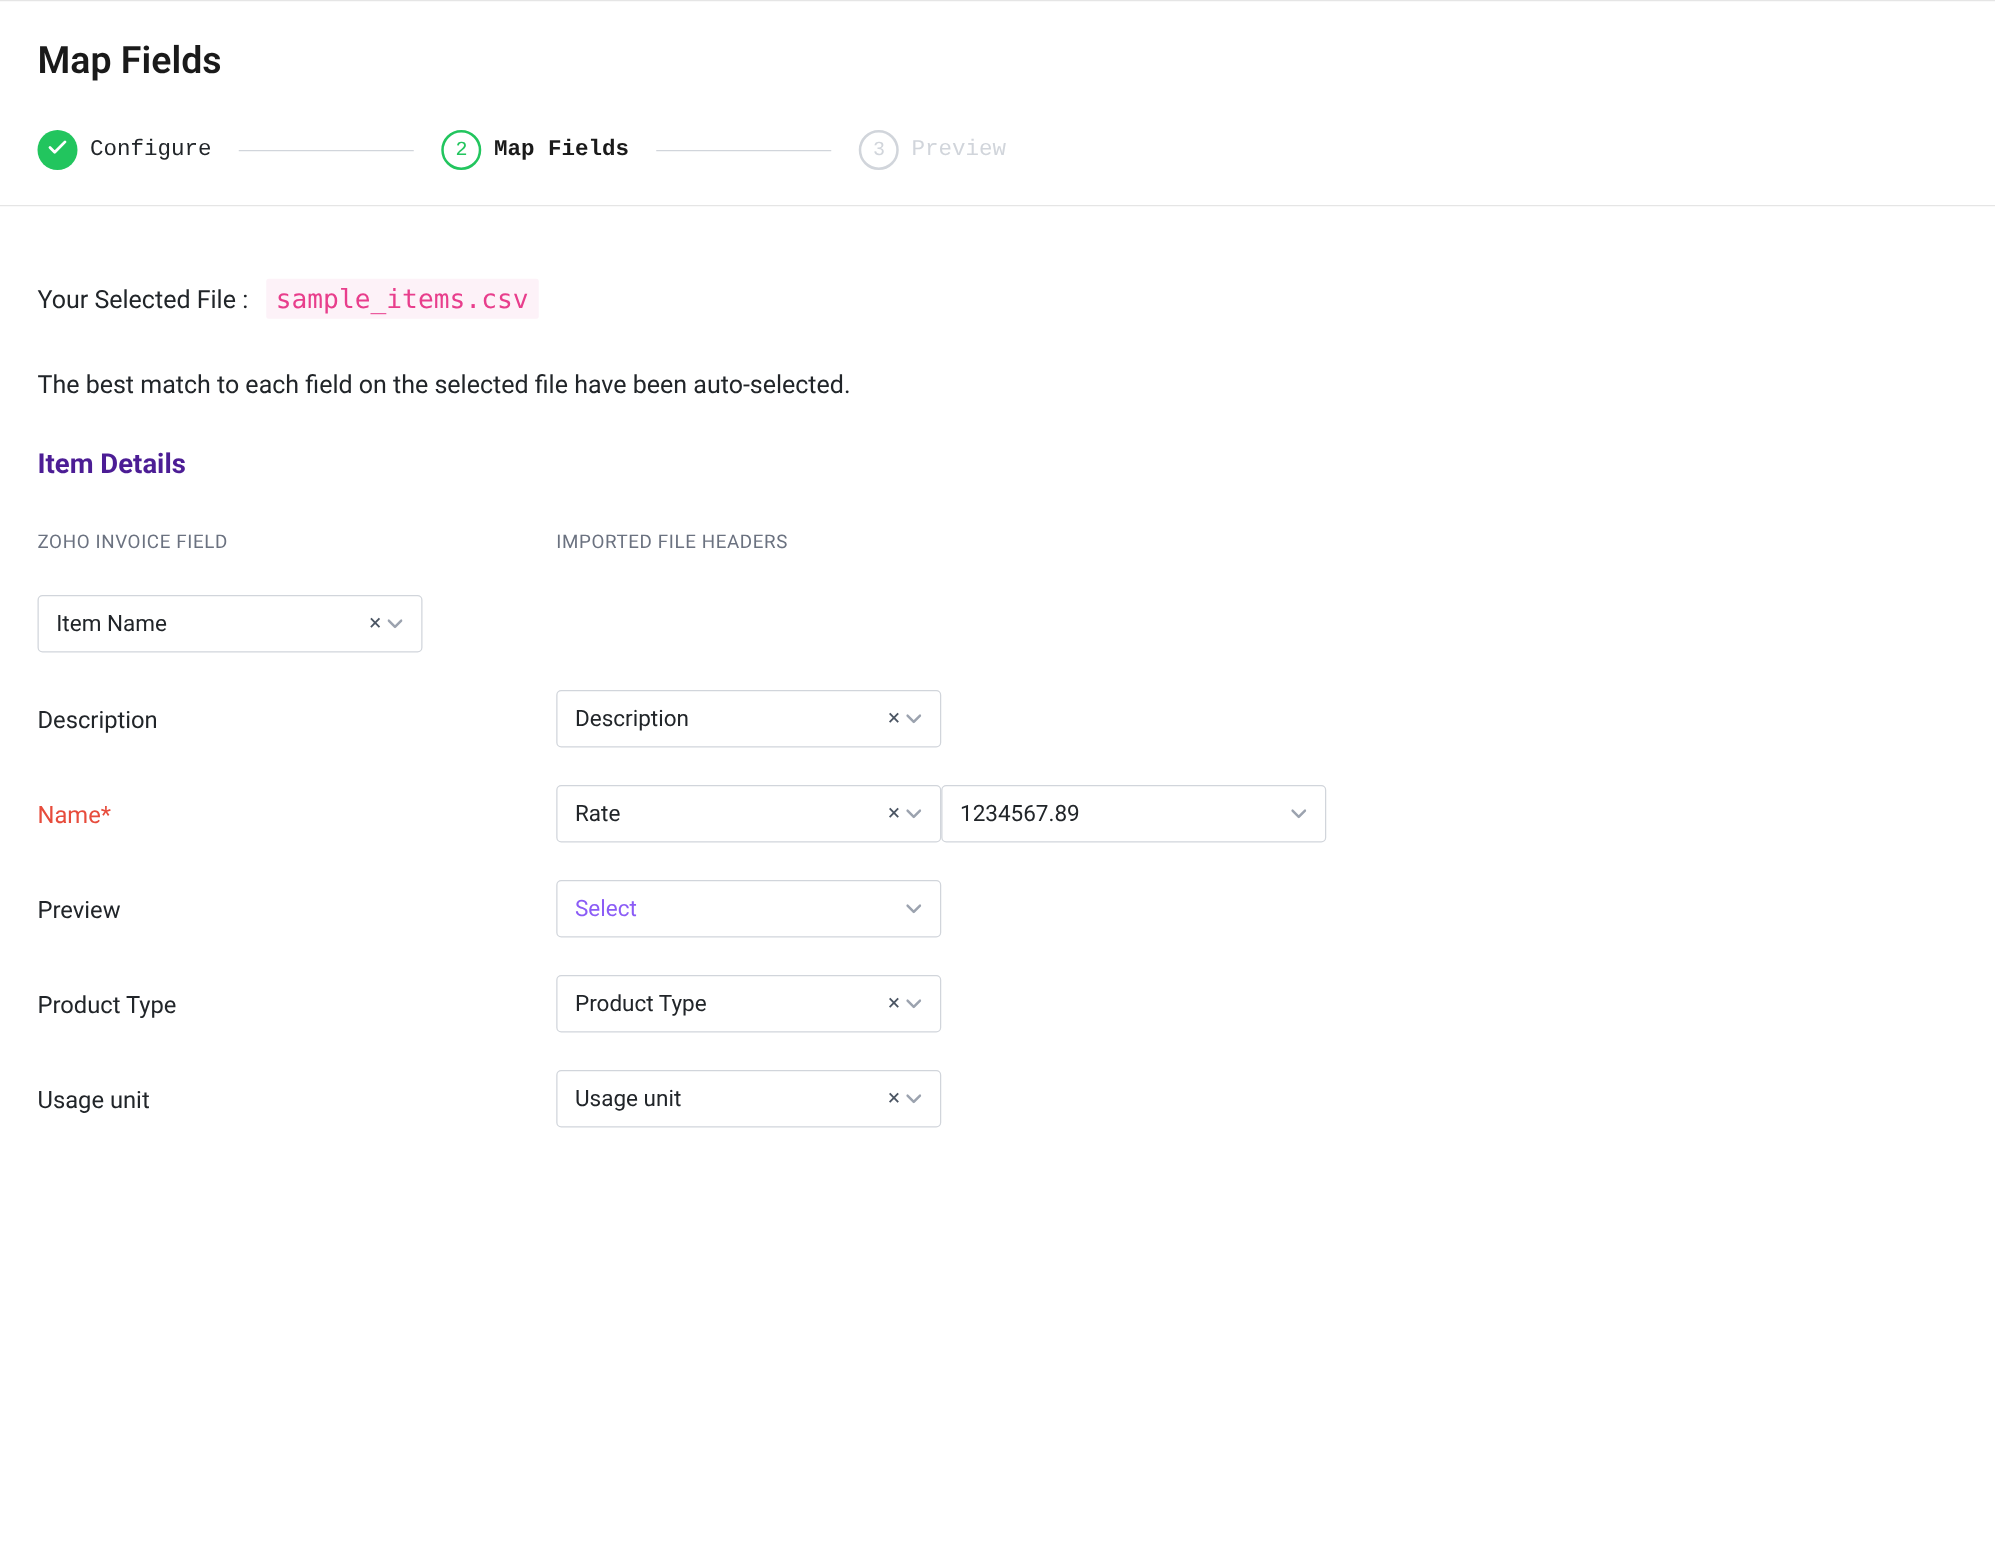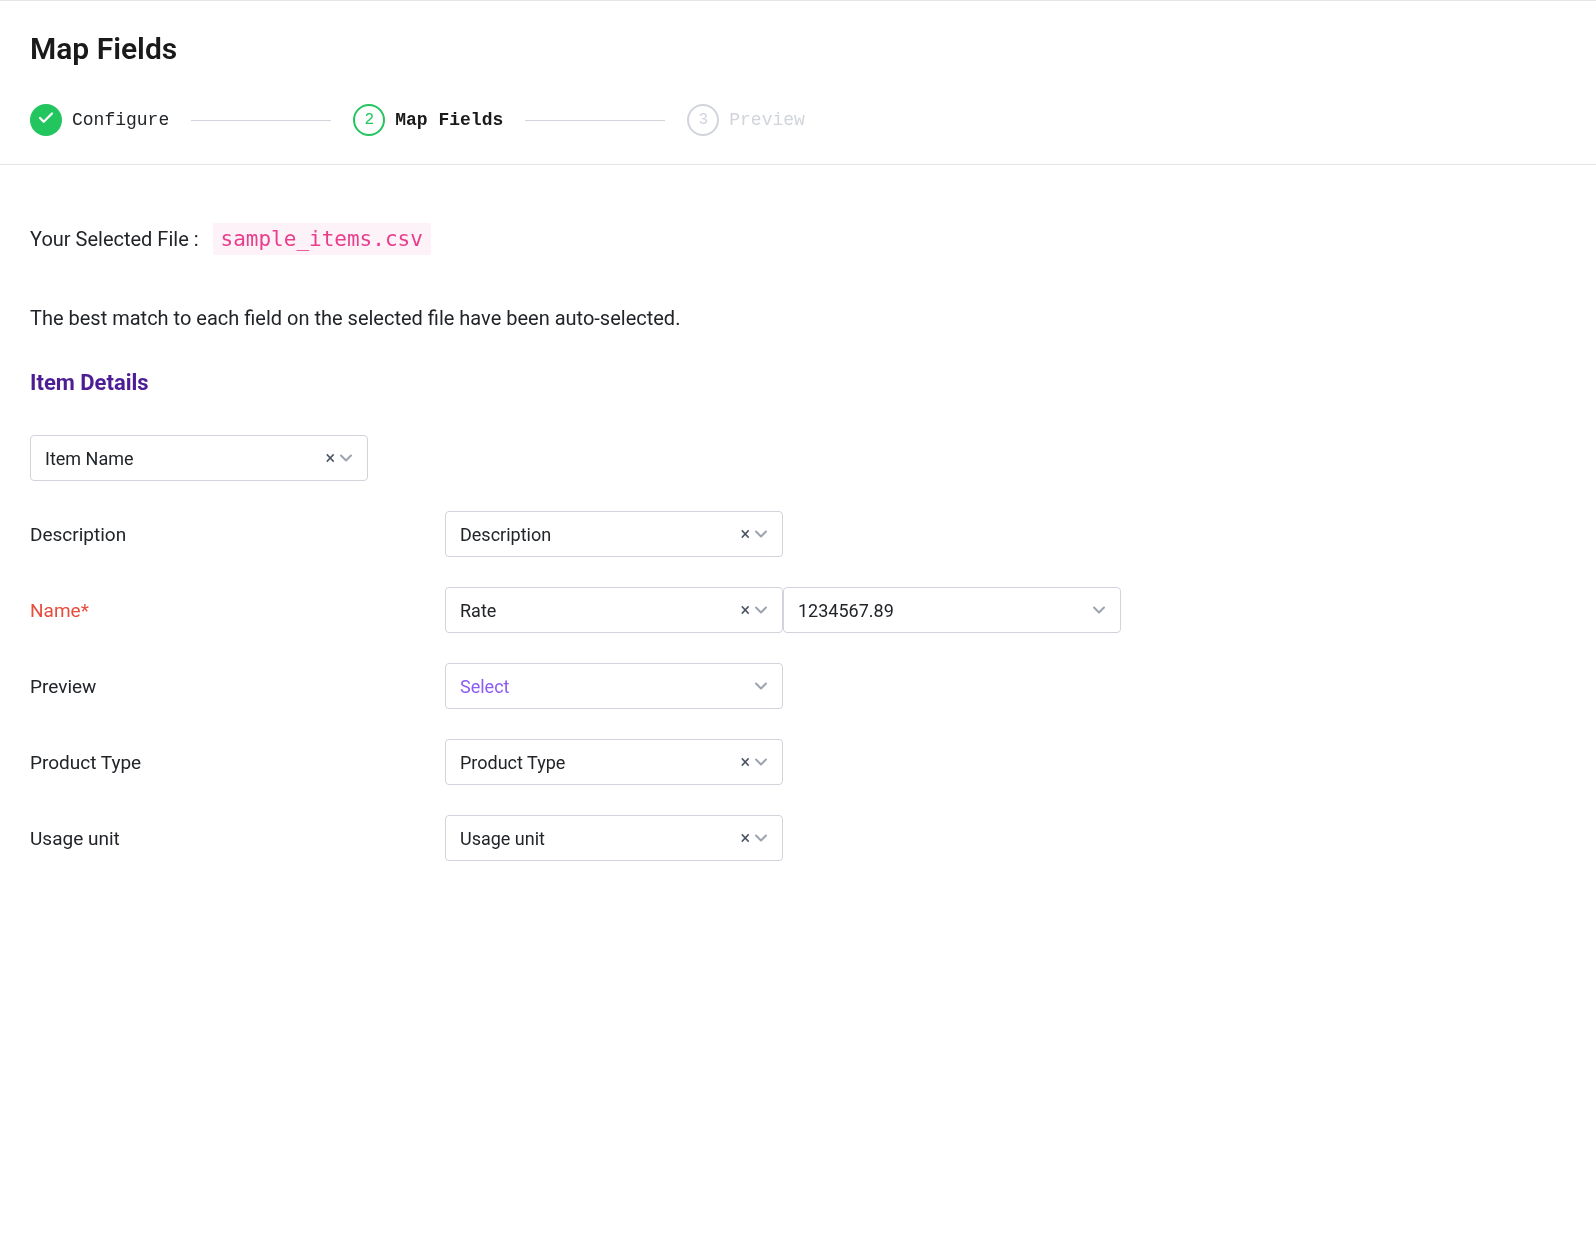--- a/index.html
+++ b/index.html
@@ -82,21 +82,21 @@
       width: 140px;
       margin: 0 22px;
     }
     .content {
       padding: 58px 30px 30px 30px;
     }
     .file-row {
       display: flex;
       align-items: center;
       gap: 14px;
-      margin-bottom: 51px;
+      margin-bottom: 40px;
     }
     .file-label {
       font-size: 20px;
       color: #212529;
     }
     .file-name {
       font-family: ui-monospace, "SF Mono", Menlo, Consolas, monospace;
       font-size: 21px;
       color: #e83e8c;
       background: #fdf2f8;
@@ -138,21 +138,21 @@
       color: #212529;
     }
     .field-label.required {
       color: #e74c3c;
     }
     .select-box {
       position: relative;
       border: 1px solid #d1d5db;
       border-radius: 4px;
       height: 46px;
-      width: 338px;
+      width: 308px;
       display: flex;
       align-items: center;
       padding: 0 14px;
       background: #fff;
     }
     .select-value {
       font-size: 18px;
       color: #212529;
       flex: 1;
     }
@@ -219,20 +219,24 @@
   </div>
 
   <div class="content">
     <div class="file-row">
       <span class="file-label">Your Selected File :</span>
       <span class="file-name">sample_items.csv</span>
     </div>
     <p class="description-text">The best match to each field on the selected file have been auto-selected.</p>
     <h2 class="section-title">Item Details</h2>
 
+    <div class="headers-row">
+      <div class="field-col col-header">ZOHO INVOICE FIELD</div>
+      <div class="col-header">IMPORTED FILE HEADERS</div>
+    </div>
 
     <div id="rows-container">
         <div class="mapping-row">
           <div class="select-box">
             <span class="select-value">Item Name</span>
             <div class="select-controls">
               <span class="clear-x">×</span>
               <span class="chevron">
                 <svg viewBox="0 0 12 8" fill="none">
                   <path d="M1 1.5L6 6.5L11 1.5" stroke="#9ca3af" stroke-width="2" stroke-linecap="round" stroke-linejoin="round"></path>

